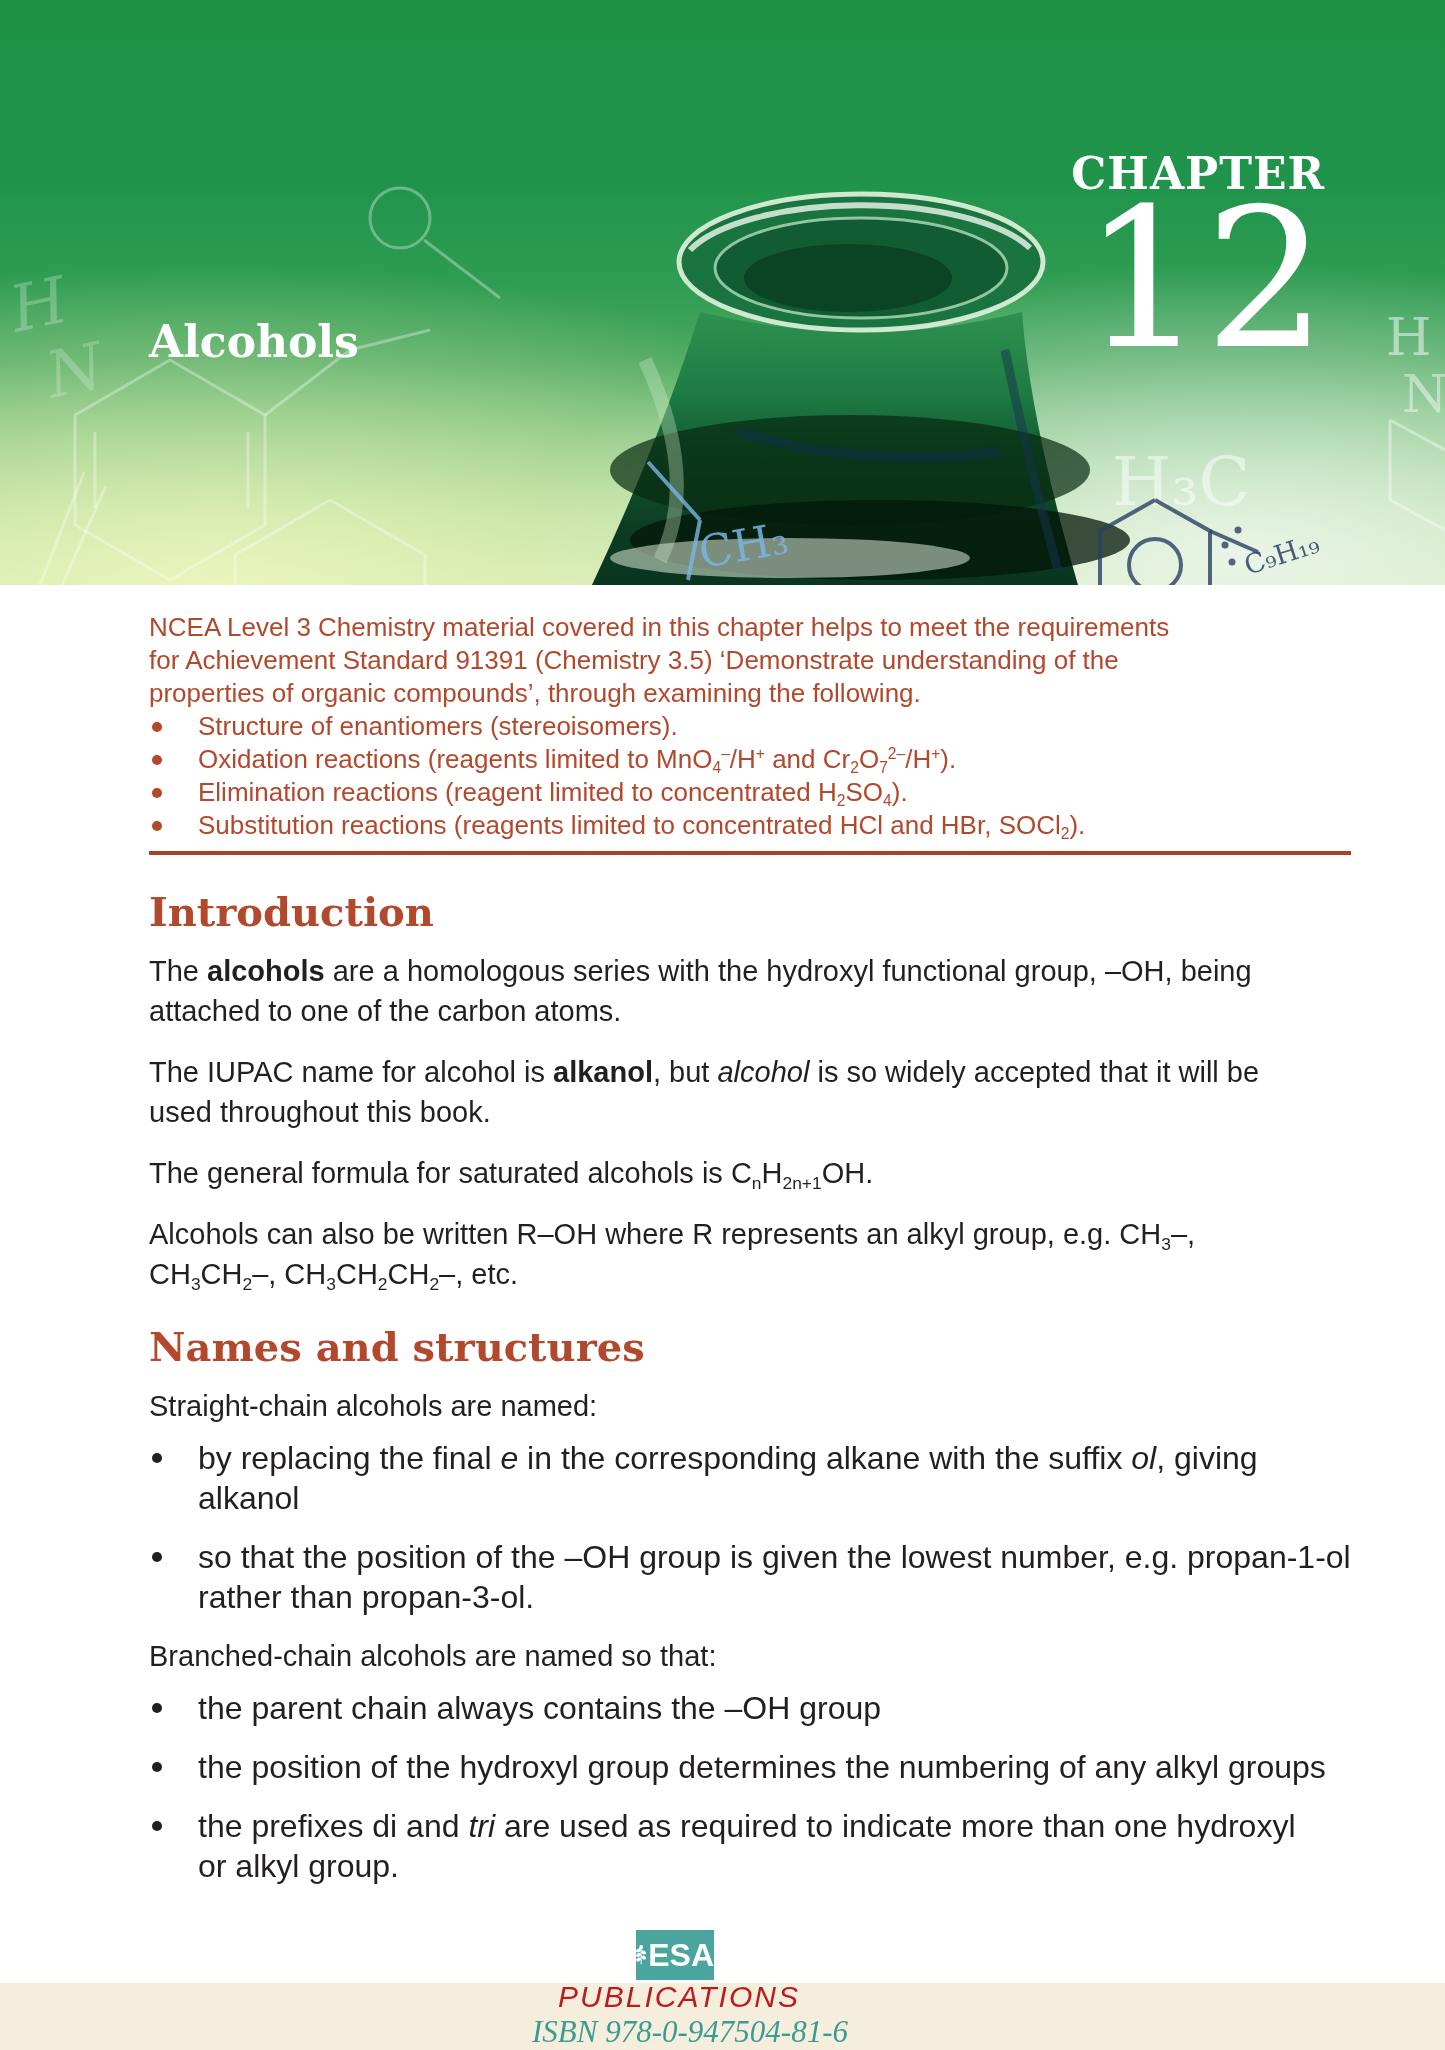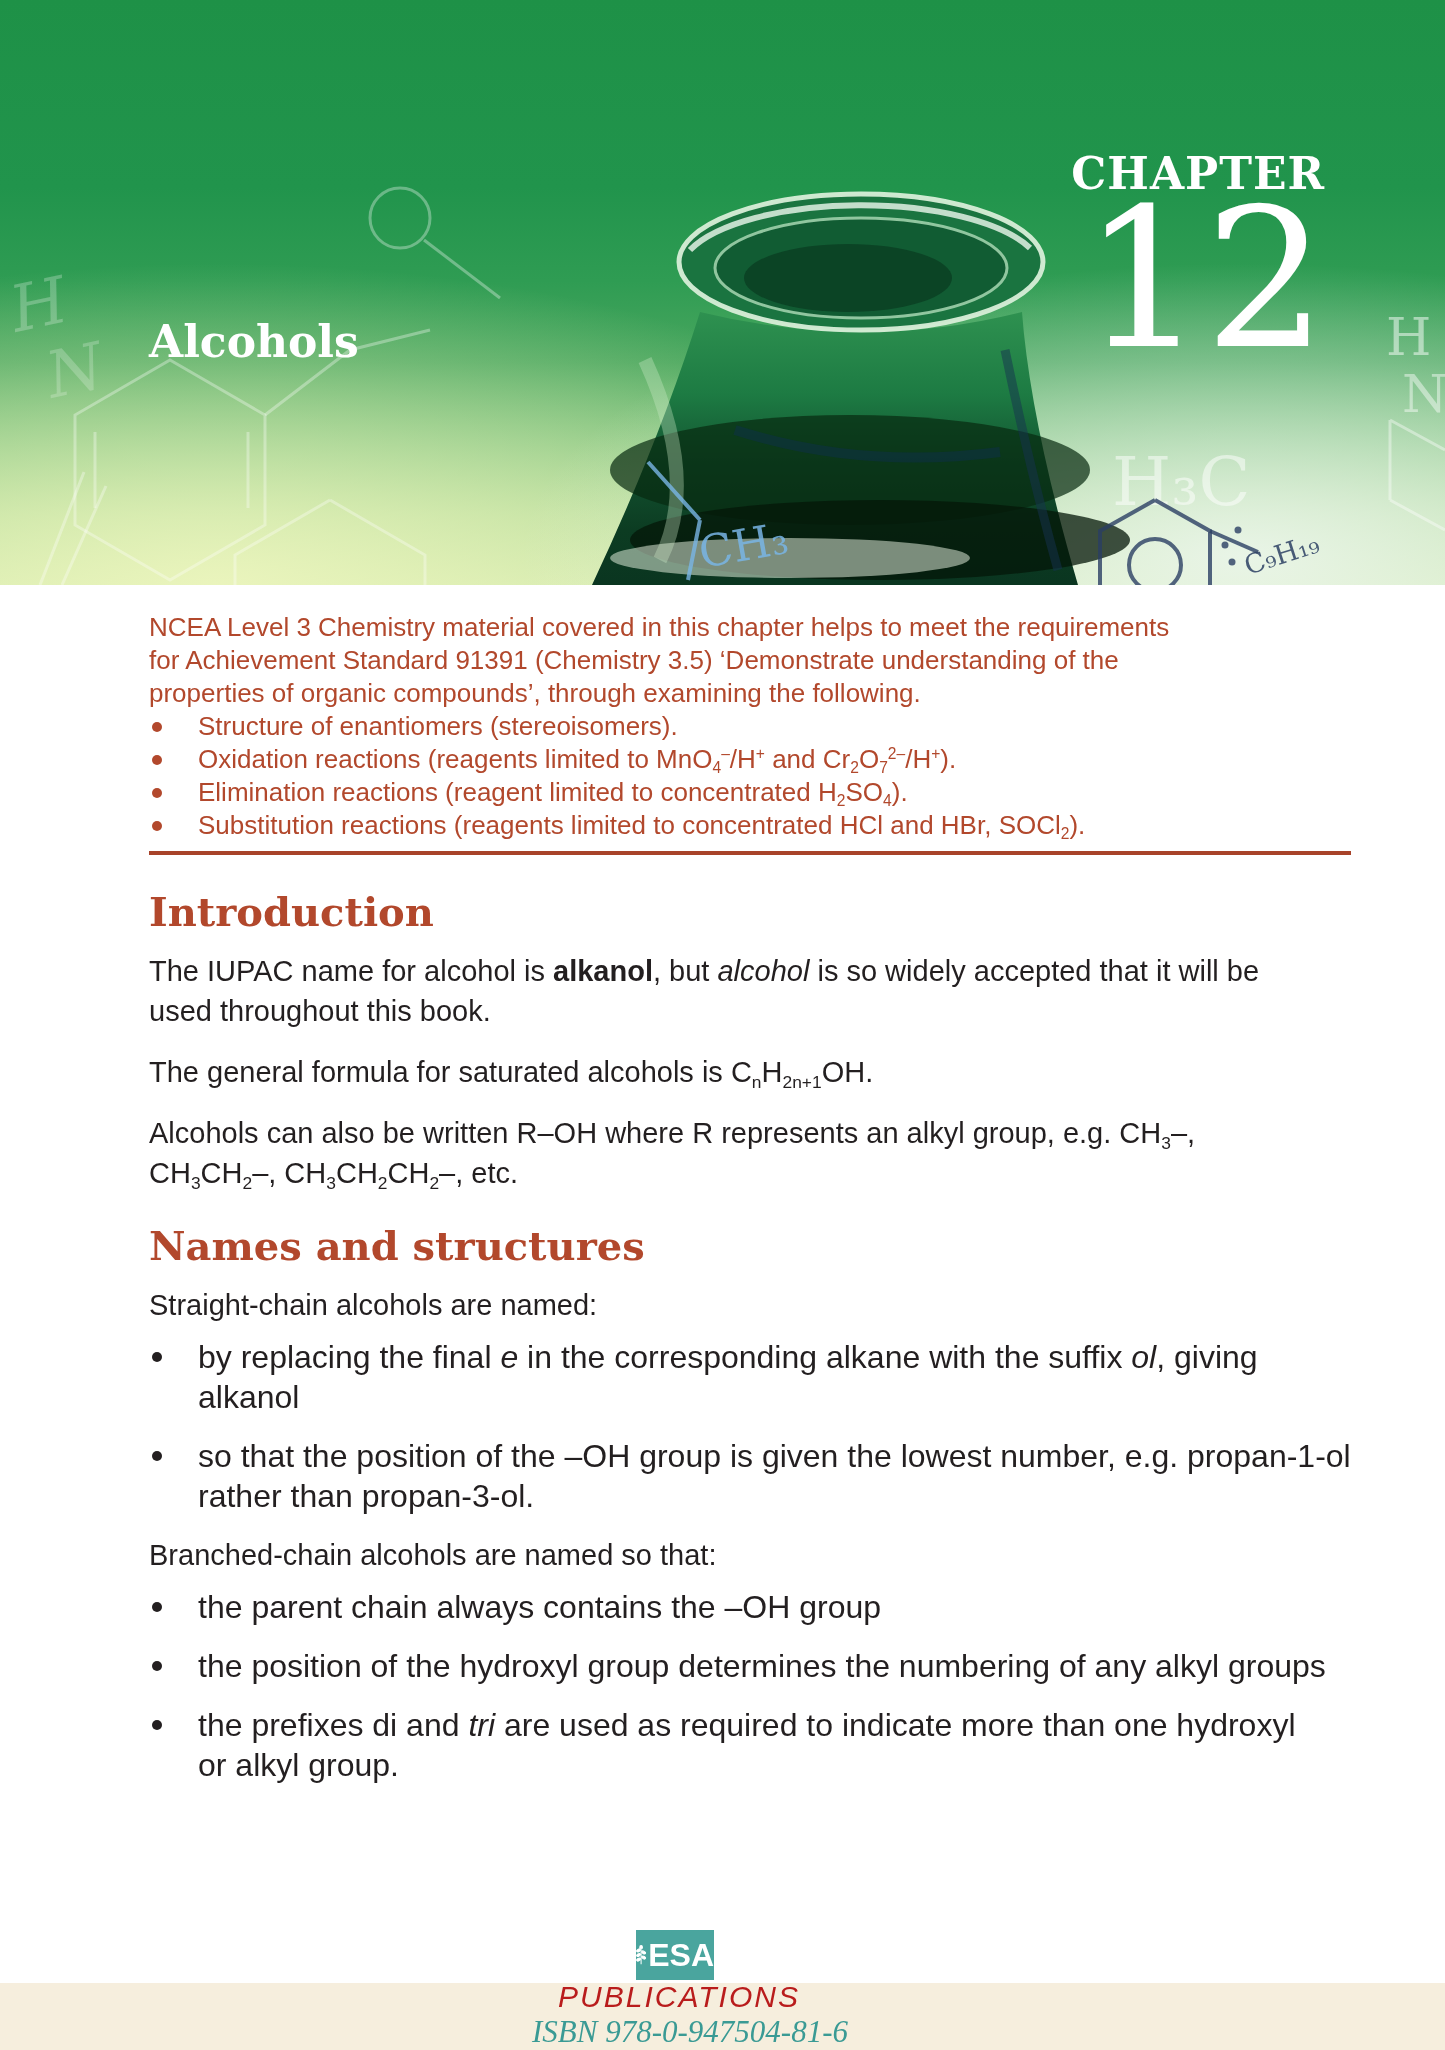--- a/index.html
+++ b/index.html
@@ -153,20 +153,21 @@
           <li><span>Structure of enantiomers (stereoisomers).</span></li>
           <li><span>Oxidation reactions (reagents limited to MnO</span><sub>4</sub><sup>–</sup><span>/H</span><sup>+</sup><span> and Cr</span><sub>2</sub><span>O</span><sub>7</sub><sup>2–</sup><span>/H</span><sup>+</sup><span>).</span></li>
           <li><span>Elimination reactions (reagent limited to concentrated H</span><sub>2</sub><span>SO</span><sub>4</sub><span>).</span></li>
           <li><span>Substitution reactions (reagents limited to concentrated HCl and HBr, SOCl</span><sub>2</sub><span>).</span></li>
         </ul>
       <hr class="red-rule">
     </section>
 
     <h2 class="section-heading">Introduction</h2>
     <div class="paras">
+        <p><span>The </span><span style="font-weight: bold;">alcohols</span><span> are a homologous series with the hydroxyl functional group, –OH, being</span><br><span>attached to one of the carbon atoms.</span></p>
         <p><span>The IUPAC name for alcohol is </span><span style="font-weight: bold;">alkanol</span><span>, but </span><span style="font-style: italic;">alcohol</span><span> is so widely accepted that it will be</span><br><span>used throughout this book.</span></p>
         <p><span>The general formula for saturated alcohols is C</span><sub>n</sub><span>H</span><sub>2n+1</sub><span>OH.</span></p>
         <p><span>Alcohols can also be written R–OH where R represents an alkyl group, e.g. CH</span><sub>3</sub><span>–,</span><br><span>CH</span><sub>3</sub><span>CH</span><sub>2</sub><span>–, CH</span><sub>3</sub><span>CH</span><sub>2</sub><span>CH</span><sub>2</sub><span>–, etc.</span></p>
       </div>
 
     <h2 class="section-heading" style="margin-top:30px;">Names and structures</h2>
     <p class="lead">Straight-chain alcohols are named:</p>
     <ul class="black-bullets">
         <li><span>by replacing the final </span><span style="font-style: italic;">e</span><span> in the corresponding alkane with the suffix </span><span style="font-style: italic;">ol</span><span>, giving alkanol</span></li>
         <li><span>so that the position of the –OH group is given the lowest number, e.g. propan-1-ol</span><br><span>rather than propan-3-ol.</span></li>

